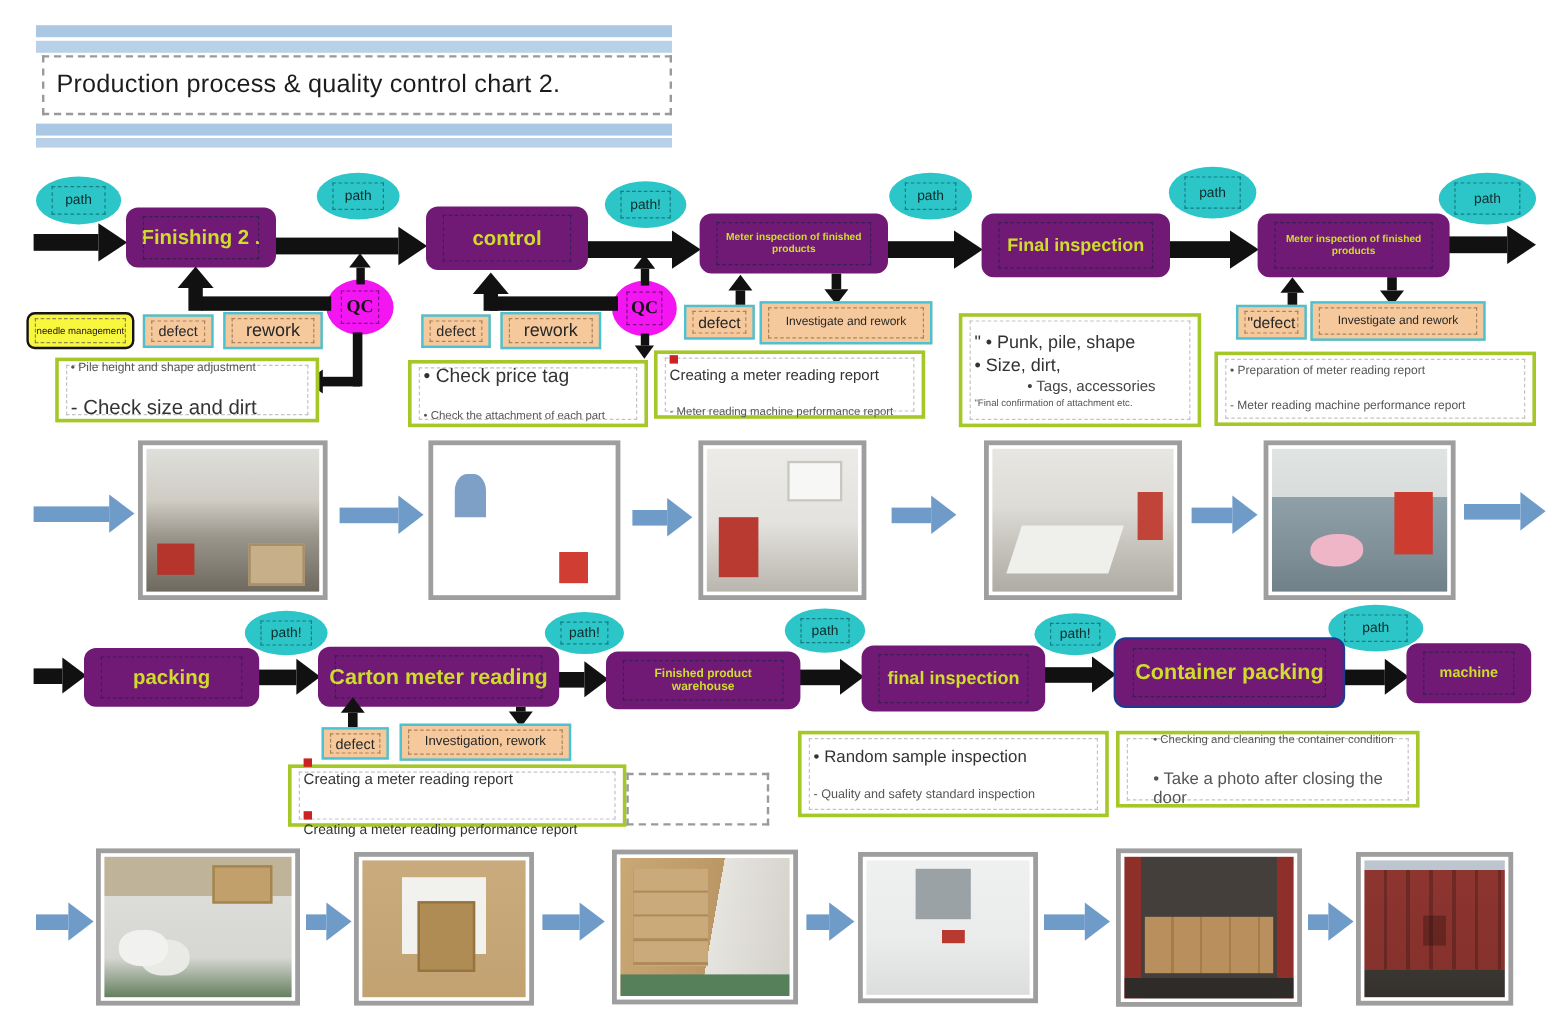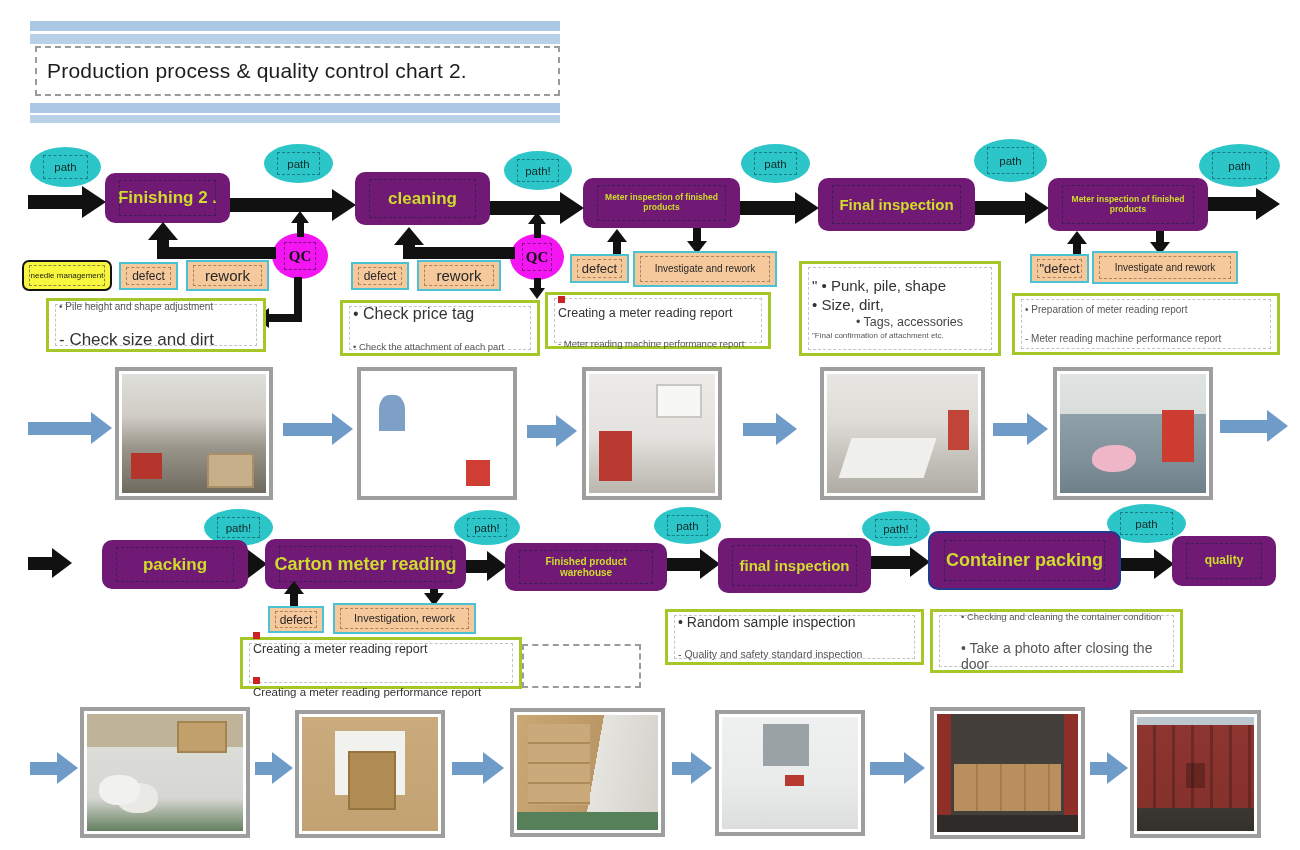--- a/index.html
+++ b/index.html
@@ -145,21 +145,21 @@
   <div class="abs harrow" style="left:974px;top:192px;width:75px;height:32px;">
       <div class="bar"></div>
       <div class="head"></div>
     </div>
   <div class="abs harrow" style="left:1207px;top:188px;width:73px;height:32px;">
       <div class="bar"></div>
       <div class="head"></div>
     </div>
 
   <div class="abs step" style="left:105px;top:173px;width:125px;height:50px;font-size:17px;">Finishing 2 .</div>
-  <div class="abs step" style="left:355px;top:172px;width:135px;height:53px;font-size:17px;">cleaning</div>
+  <div class="abs step" style="left:355px;top:172px;width:135px;height:53px;font-size:17px;">control</div>
   <div class="abs step" style="left:583px;top:178px;width:157px;height:50px;font-size:8.5px;padding:0 16px;">Meter inspection of finished products</div>
   <div class="abs step" style="left:818px;top:178px;width:157px;height:53px;font-size:15px;">Final inspection</div>
   <div class="abs step" style="left:1048px;top:178px;width:160px;height:53px;font-size:8.5px;padding:0 16px;">Meter inspection of finished products</div>
 
   <div class="abs qc" style="left:272px;top:233px;width:56px;height:46px;">QC</div>
   <div class="abs qc" style="left:510px;top:234px;width:54px;height:46px;">QC</div>
 
   <div class="abs blk" style="left:168px;top:247px;width:108px;height:12px;"></div>
   <div class="abs vup" style="left:148px;top:222px;width:30px;height:37px;">
       <div class="head"></div>
@@ -299,44 +299,44 @@
     </div>
   <div class="abs harrow" style="left:869px;top:547px;width:61px;height:30px;">
       <div class="bar" style="height:13px;"></div>
       <div class="head" style="border-top-width:15px;border-bottom-width:15px;border-left-width:20px;"></div>
     </div>
   <div class="abs harrow" style="left:1119px;top:549px;width:55px;height:30px;">
       <div class="bar" style="height:13px;"></div>
       <div class="head" style="border-top-width:15px;border-bottom-width:15px;border-left-width:20px;"></div>
     </div>
 
-  <div class="abs step" style="left:70px;top:540px;width:146px;height:49px;font-size:17px;margin-left:32px;">packing</div>
+  <div class="abs step" style="left:70px;top:540px;width:146px;height:49px;font-size:17px;">packing</div>
   <div class="abs step" style="left:265px;top:539px;width:201px;height:50px;font-size:18px;">Carton meter reading</div>
   <div class="abs step" style="left:505px;top:543px;width:162px;height:48px;font-size:10px;padding:0 14px;">Finished product warehouse</div>
   <div class="abs step" style="left:718px;top:538px;width:153px;height:55px;font-size:15px;">final inspection</div>
   <div class="abs step navyborder" style="left:928px;top:531px;width:193px;height:59px;font-size:18px;">Container packing</div>
-  <div class="abs step" style="left:1172px;top:536px;width:104px;height:50px;font-size:12px;">quality</div>
+  <div class="abs step" style="left:1172px;top:536px;width:104px;height:50px;font-size:12px;">machine</div>
 
   <div class="abs vup md" style="left:283px;top:581px;width:22px;height:26px;">
       <div class="head"></div>
       <div class="bar" style="width:8px;"></div>
     </div>
   <div class="abs vdn" style="left:424px;top:589px;width:20px;height:17px;">
       <div class="bar" style="width:8px;"></div>
       <div class="head"></div>
     </div>
   <div class="abs tag" style="left:268px;top:606px;width:56px;height:27px;font-size:12px;">defect</div>
   <div class="abs tag" style="left:333px;top:603px;width:143px;height:31px;font-size:11px;">Investigation, rework</div>
 
   <div class="abs note" style="left:240px;top:637px;width:282px;height:52px;">
     <span style="font-size:12.5px;color:#333;"><i class="rsq"></i><span>Creating a meter reading report</span></span>
     <span style="font-size:11.5px;color:#333;"><i class="rsq"></i><span>Creating a meter reading performance report</span></span>
   </div>
   <div class="abs ghost" style="left:522px;top:644px;width:119px;height:44px;"></div>
-  <div class="abs note" style="left:665px;top:609px;width:259px;height:56px;">
+  <div class="abs note" style="left:665px;top:609px;width:259px;height:72px;">
     <span style="font-size:14px;color:#333;">• Random sample inspection</span>
     <span style="font-size:10.5px;color:#555;">- Quality and safety standard inspection</span>
   </div>
   <div class="abs note" style="left:930px;top:609px;width:253px;height:64px;padding-left:28px;">
     <span style="font-size:9.5px;color:#555;">• Checking and cleaning the container condition</span>
     <span style="font-size:14px;color:#555;">• Take a photo after closing the door</span>
   </div>
 
   <div class="abs barrow" style="left:30px;top:752px;width:48px;height:32px;">
       <div class="bar"></div>

